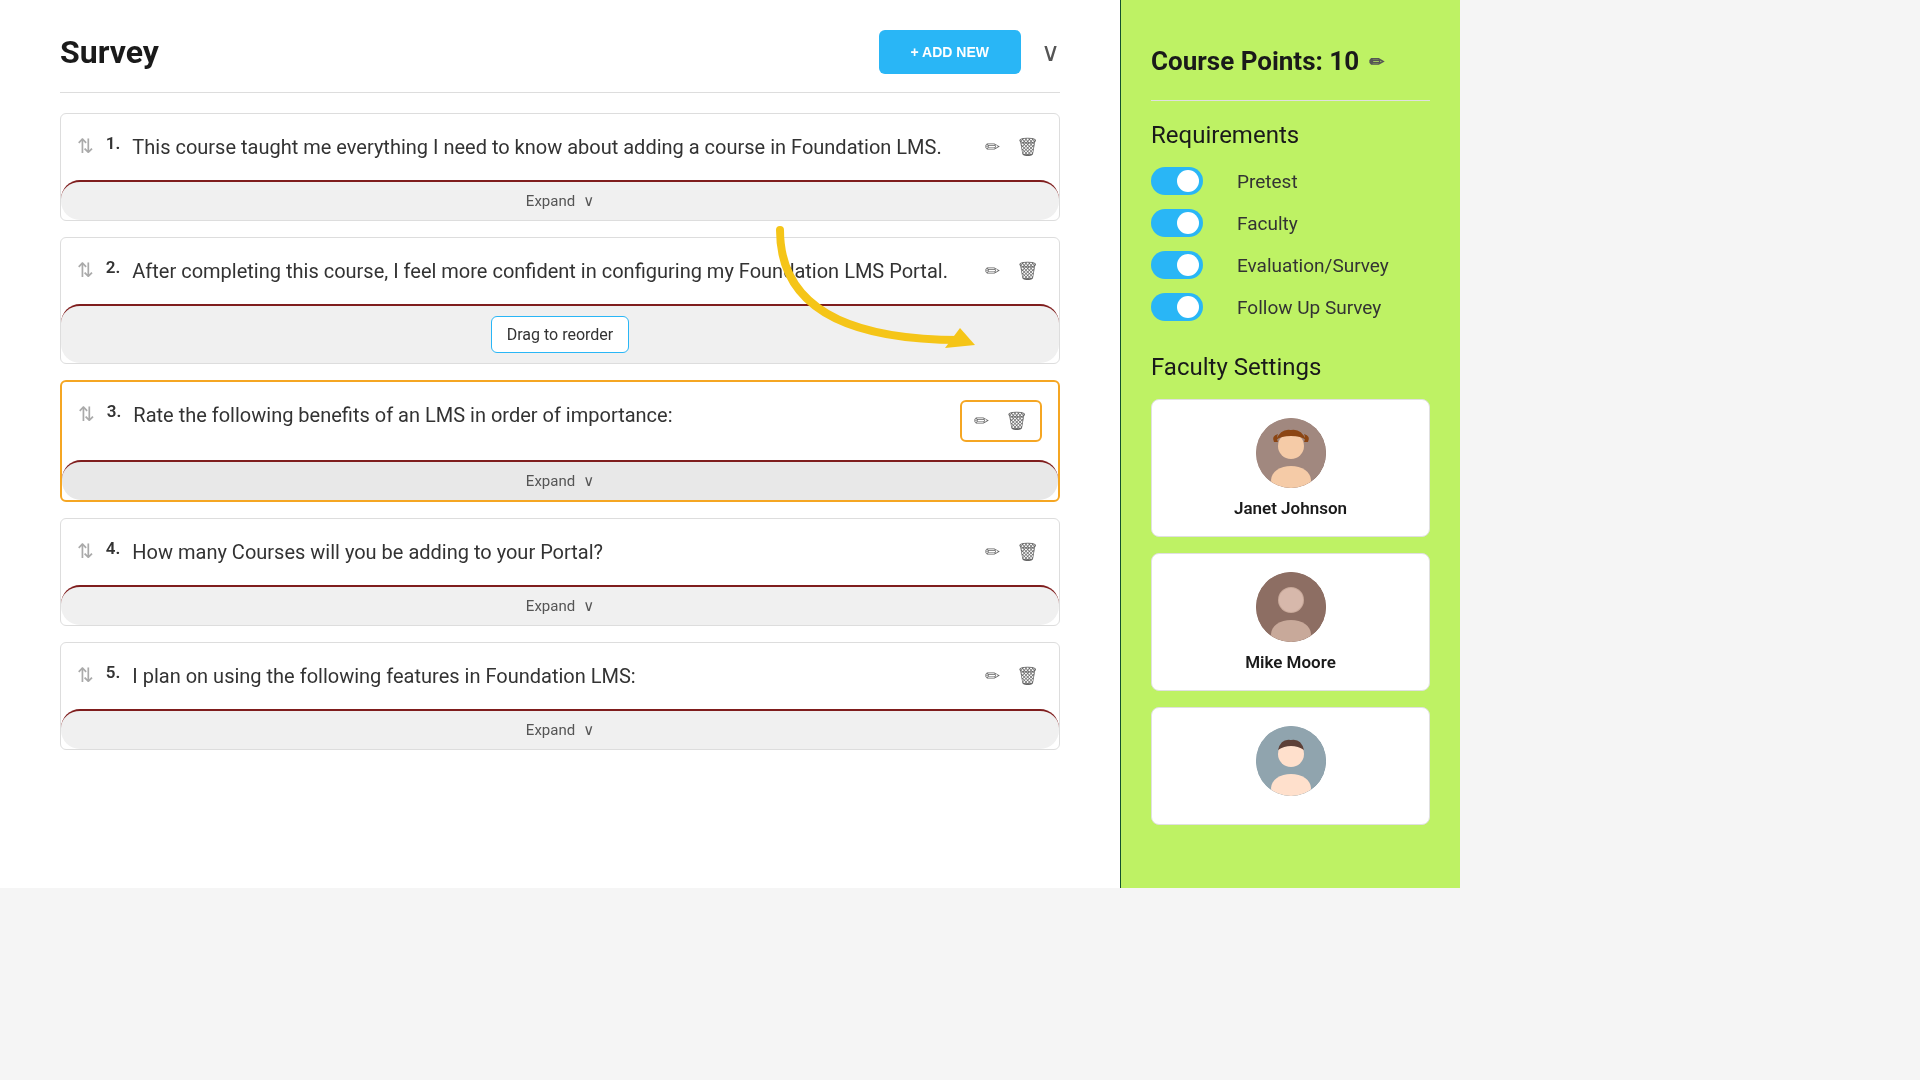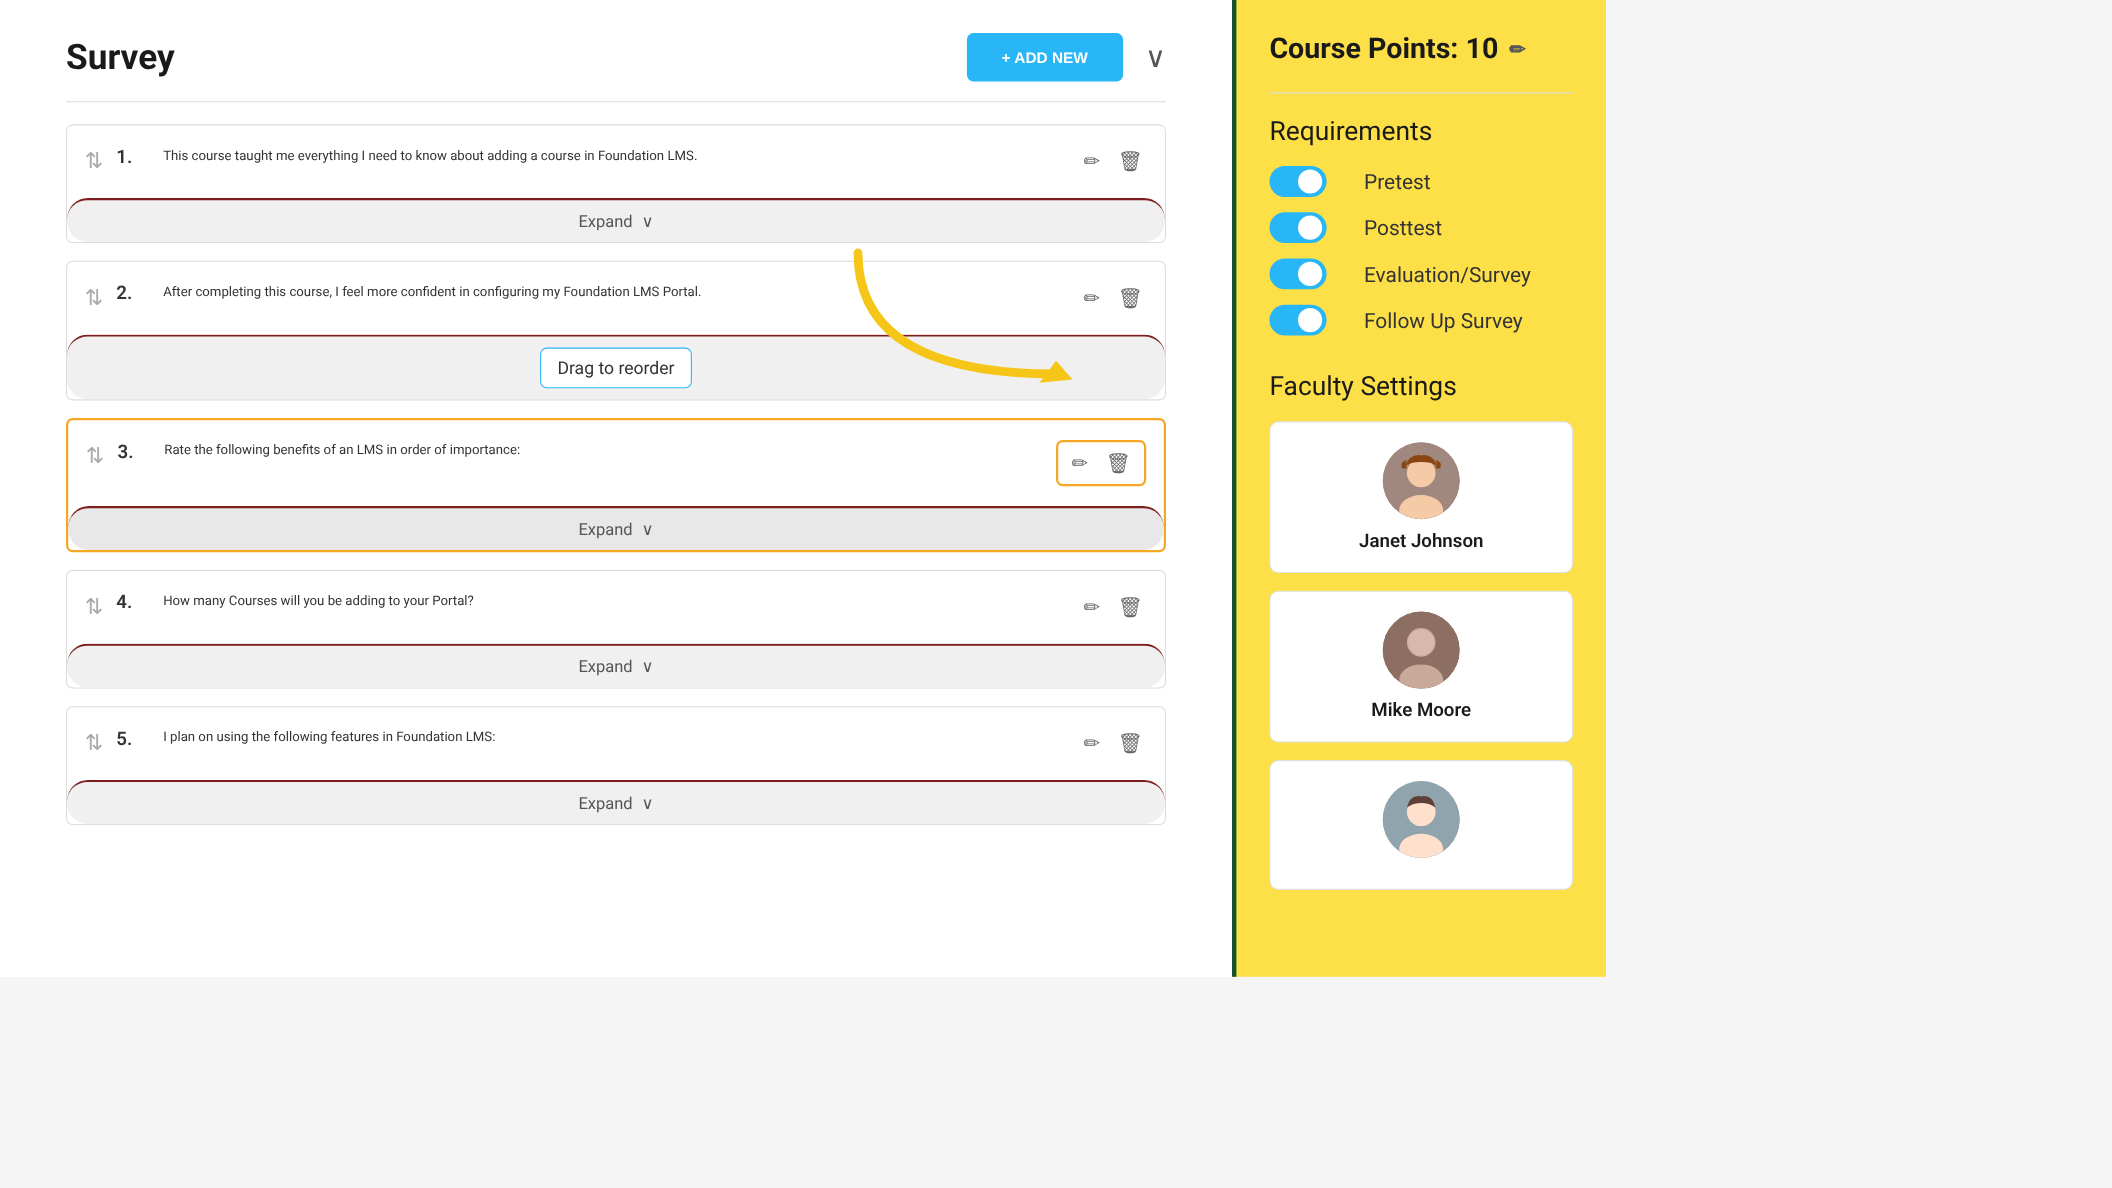--- a/index.html
+++ b/index.html
@@ -17,23 +17,23 @@
       height: 888px;
     }
     .main-content {
       flex: 1;
       padding: 30px 60px;
       background: #fff;
       max-width: 1120px;
     }
     .sidebar {
       width: 340px;
-      background: #fde047;
-      padding: 30px 30px;
-      border-left: 4px solid #14532d;
+      background: #bef264;
+      padding: 46px 30px;
+      border-left: 1px solid #14532d;
       flex-shrink: 0;
     }
 
     
     .survey-header {
       display: flex;
       align-items: center;
       justify-content: space-between;
       padding-bottom: 18px;
       border-bottom: 1px solid #ddd;
@@ -94,24 +94,23 @@
     }
     .question-number {
       font-size: 17px;
       font-weight: 600;
       color: #333;
       flex-shrink: 0;
       margin-top: 1px;
     }
     .question-text {
       flex: 1;
-      font-size: 12px;
+      font-size: 20px;
       color: #333;
       line-height: 1.5;
-      margin-left: 16px;
     }
     .item-actions {
       display: flex;
       align-items: center;
       gap: 8px;
       flex-shrink: 0;
       margin-left: 12px;
     }
     .item-actions.highlighted-box {
       border: 2px solid #f5a623;
@@ -401,21 +400,21 @@
           <span class="toggle-slider"></span>
         </label>
         <span class="requirement-label">Pretest</span>
       </div>
 
       <div class="requirement-item">
         <label class="toggle">
 
           <span class="toggle-slider"></span>
         </label>
-        <span class="requirement-label">Posttest</span>
+        <span class="requirement-label">Faculty</span>
       </div>
 
       <div class="requirement-item">
         <label class="toggle">
 
           <span class="toggle-slider"></span>
         </label>
         <span class="requirement-label">Evaluation/Survey</span>
       </div>
 

